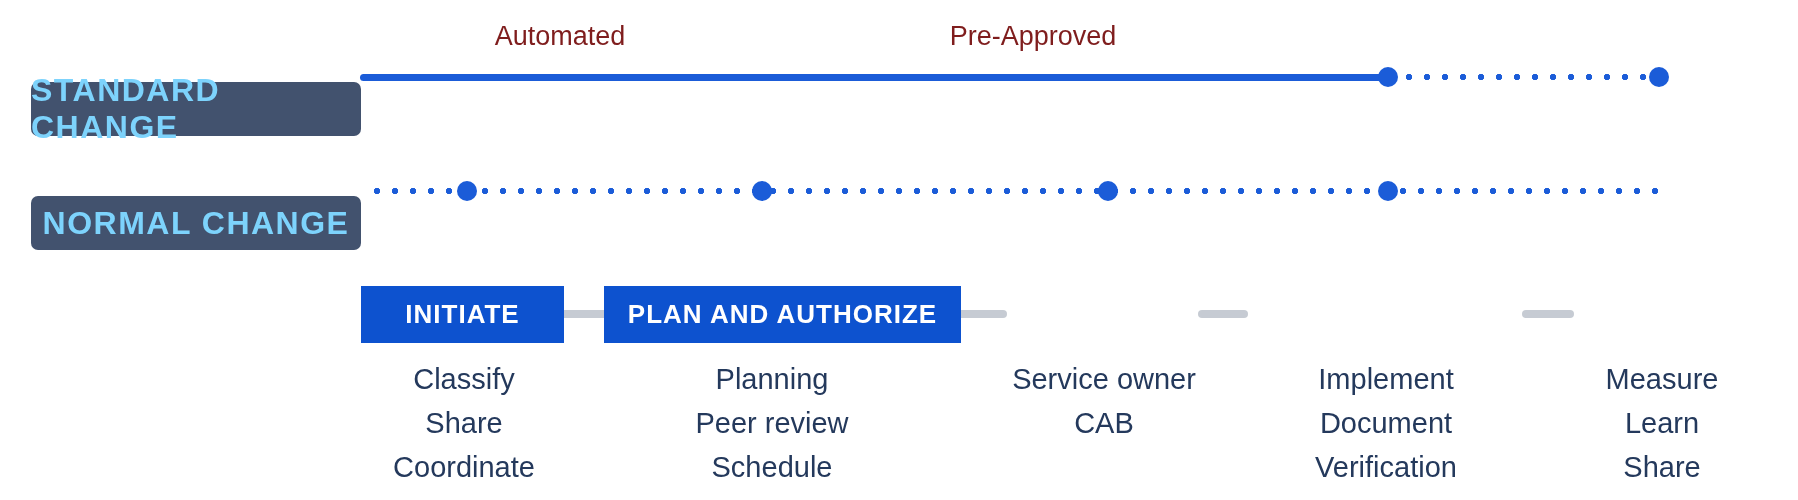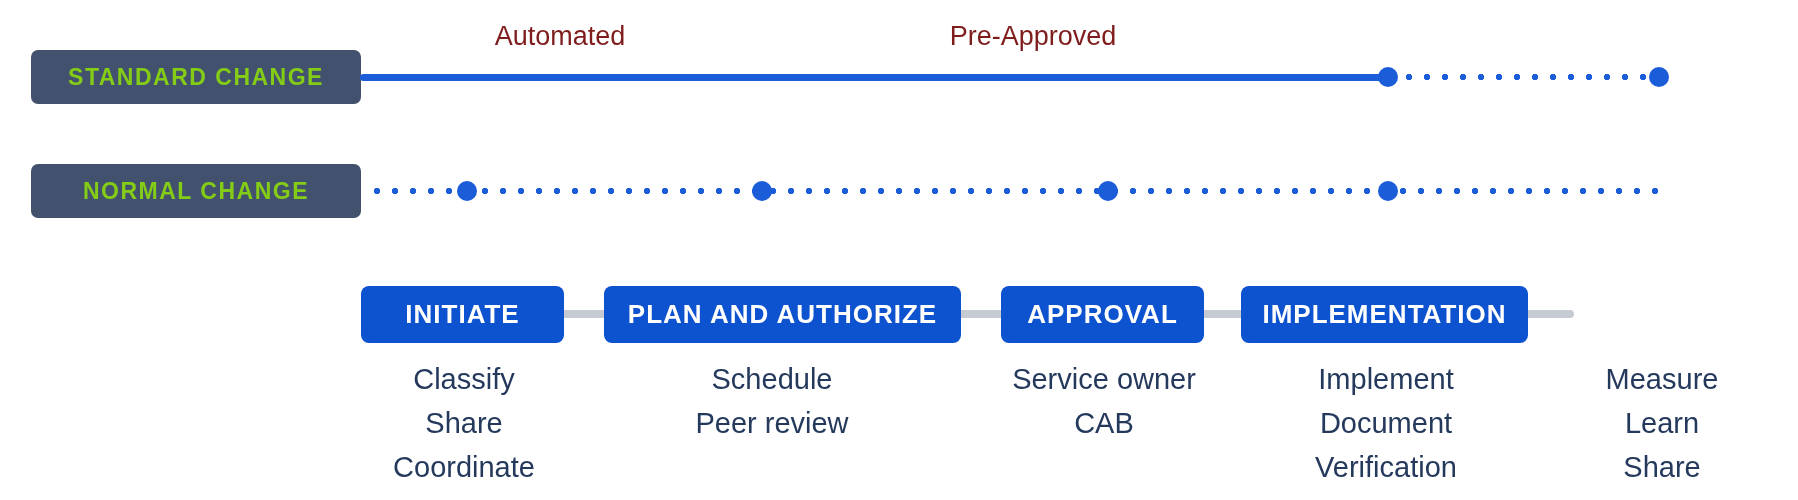--- a/index.html
+++ b/index.html
@@ -9,26 +9,27 @@
     background:#fff;
     font-family:"Liberation Sans", sans-serif;
     overflow:hidden;
   }
   
   .lane-tag{
     position:absolute;
     left:31px;width:330px;height:54px;
     background:var(--slate,#42526e);
     border-radius:7px;
-    color:#84cc16;
+    color:#7dd3fc;
     font-weight:bold;
-    font-size:23px;
+    font-size:32px;
     letter-spacing:1.5px;
     display:flex;align-items:center;justify-content:center;
     box-sizing:border-box;
+    margin-top:32px;
   }
   .lane-tag.standard{top:50px;}
   .lane-tag.normal{top:164px;text-align:right;}
 
   
   .annotation{
     position:absolute;
     top:21px;
     transform:translateX(-50%);
     font-size:27px;
@@ -62,21 +63,21 @@
     position:absolute;
     top:310px;height:8px;
     background:var(--gray,#c6cbd3);
     border-radius:4px;
     z-index:1;
   }
   .stage-box{
     position:absolute;
     top:286px;height:57px;
     background:var(--blue,#0d52cf);
-    border-radius:8px;
+    border-radius:0;
     color:#fff;
     font-weight:bold;
     font-size:26px;
     letter-spacing:1px;
     display:flex;align-items:center;justify-content:center;
     z-index:2;
     white-space:nowrap;
     box-sizing:border-box;
   }
 
@@ -125,34 +126,33 @@
 
   <div class="connector" style="left:558px;width:52px"></div>
   <div class="connector" style="left:955px;width:52px"></div>
   <div class="connector" style="left:1198px;width:50px"></div>
   <div class="connector" style="left:1522px;width:52px"></div>
 
   <div class="stage-box" style="left:361px;width:203px">INITIATE</div>
 
   <div class="stage-box" style="left:604px;width:357px">PLAN AND AUTHORIZE</div>
 
-  <div class="stage-box" style="left:1001px;width:203px">APPROVAL</div>
 
-  <div class="stage-box" style="left:1241px;width:287px">IMPLEMENTATION</div>
 
 
   <div class="stage-list" style="left:464px">
     <div>Classify</div>
     <div>Share</div>
     <div>Coordinate</div>
   </div>
 
   <div class="stage-list" style="left:772px">
+    <div>Planning</div>
+    <div>Peer review</div>
     <div>Schedule</div>
-    <div>Peer review</div>
   </div>
 
   <div class="stage-list" style="left:1104px">
     <div>Service owner</div>
     <div>CAB</div>
   </div>
 
   <div class="stage-list" style="left:1386px">
     <div>Implement</div>
     <div>Document</div>

